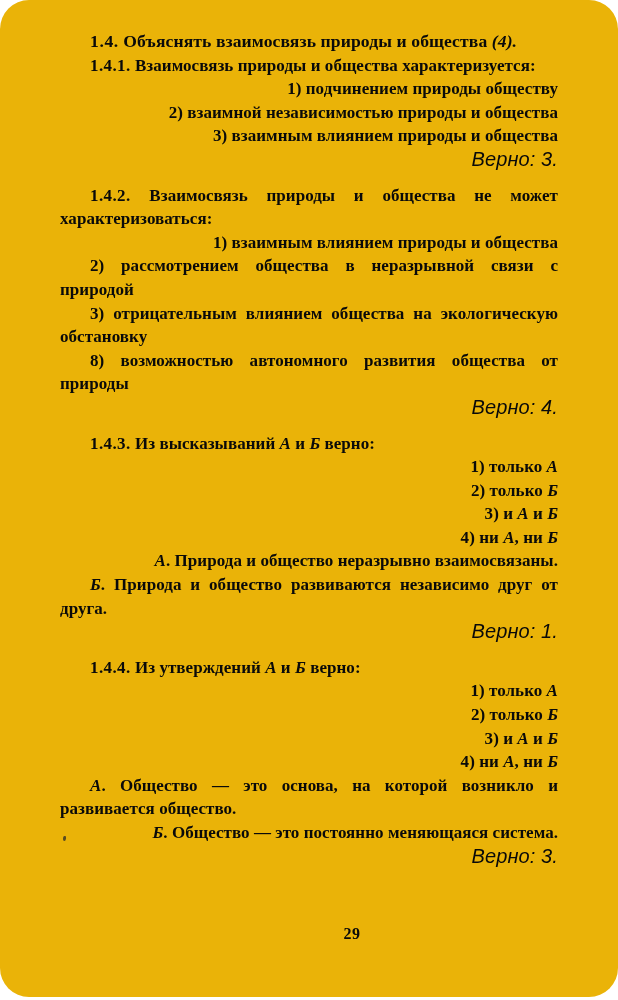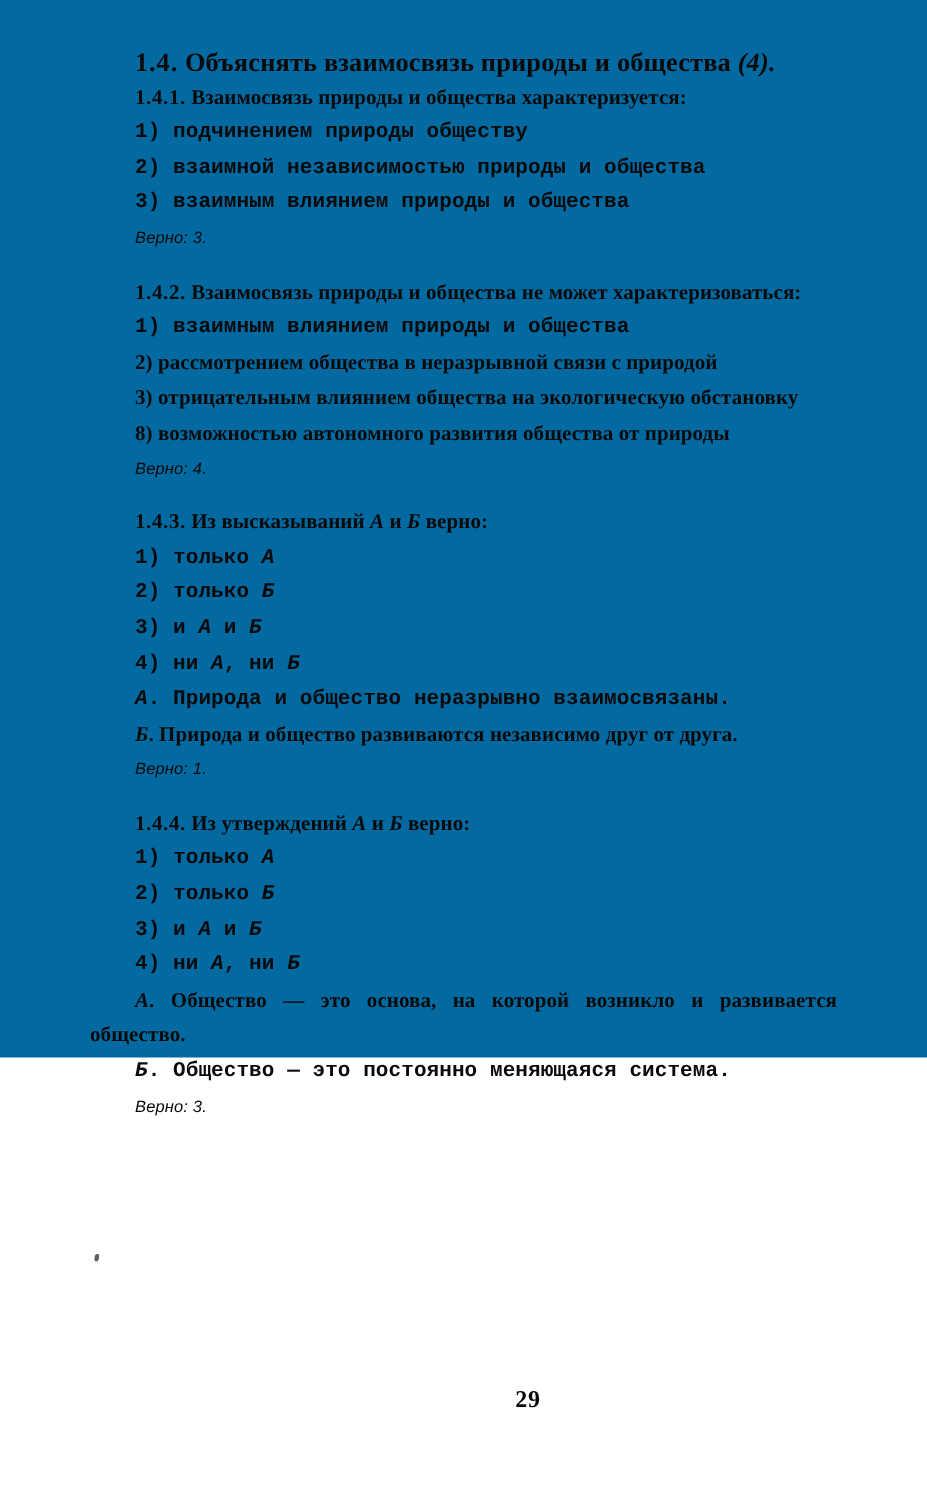--- a/index.html
+++ b/index.html
@@ -9,35 +9,36 @@
   body {
     width: 618px;
     height: 1000px;
     background: #ffffff;
     font-family: "Liberation Serif", serif;
     overflow: hidden;
   }
   .page {
     position: relative;
     width: 618px;
-    height: 705px;
-    background: #0369a1;
+    height: 997px;
+    background: #eab308;
     box-sizing: border-box;
+    border-radius: 29px;
   }
   .content {
     position: absolute;
     left: 60px;
     top: 30px;
     width: 498px;
   }
   
   .blk {
     font-family: "Liberation Serif", serif;
     font-weight: bold;
-    font-size: 14px;
+    font-size: 17px;
     line-height: 23.6px;
     color: #0a0a0a;
     text-align: justify;
     text-justify: inter-word;
     margin: 0;
     letter-spacing: 0.05px;
   }
   .blk.indent {
     text-indent: 30px;
   }
@@ -54,34 +55,33 @@
   .ital-bold {
     font-style: italic;
     font-weight: bold;
   }
   
   .qnum {
     letter-spacing: 0.4px;
   }
   
   .opt {
-    text-align: left;
+    text-align: right;
     text-indent: 30px;
-    font-family: Liberation Mono, monospace;
   }
   
   .answer {
     font-family: "Liberation Sans", sans-serif;
     font-style: italic;
     font-weight: normal;
-    font-size: 11px;
+    font-size: 20px;
     line-height: 23.6px;
     color: #0a0a0a;
     text-indent: 30px;
-    text-align: left;
+    text-align: right;
     margin: 0;
     letter-spacing: 0.1px;
   }
   
   .lbl {
     font-style: italic;
     font-weight: bold;
   }
   
   .em {

